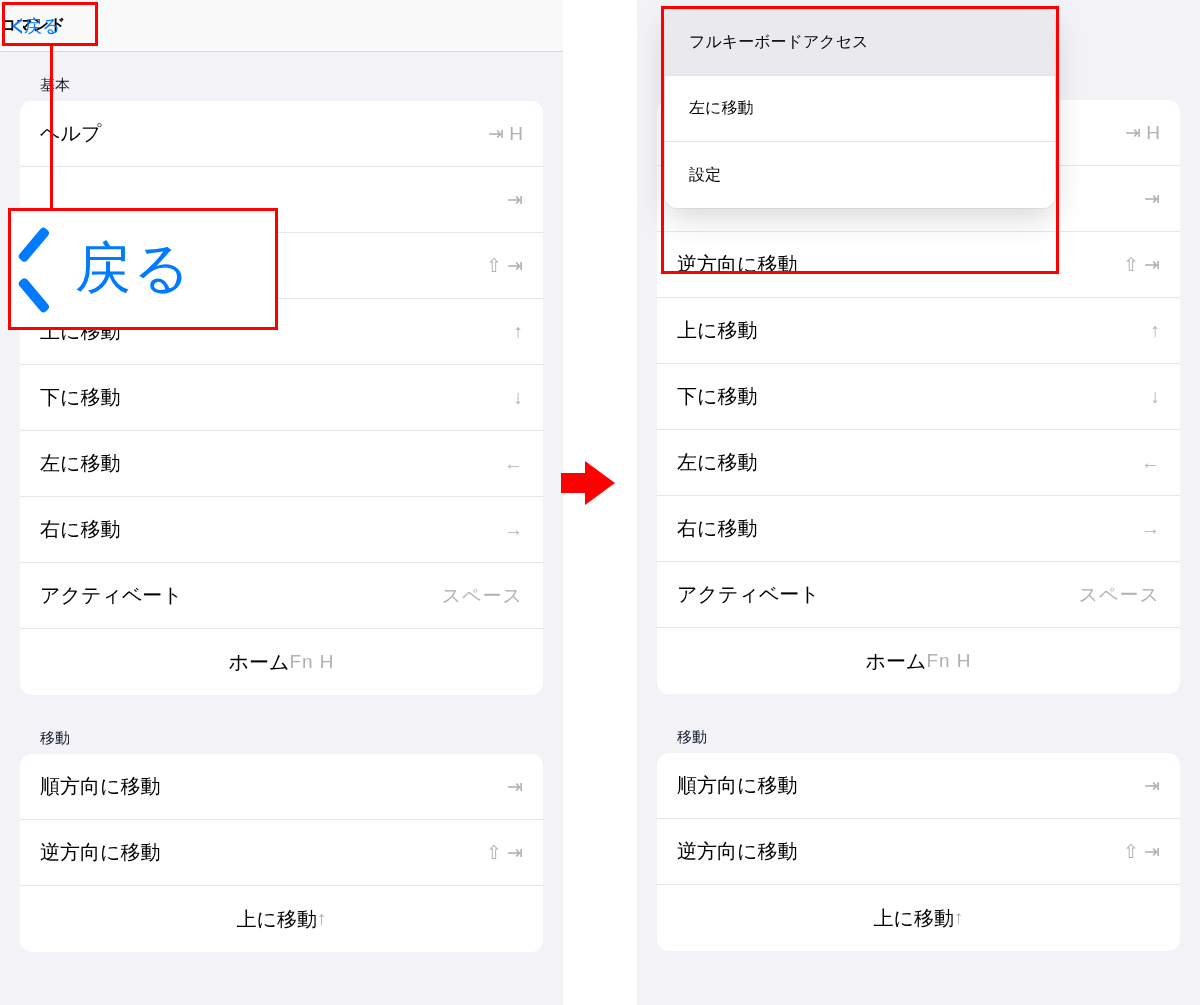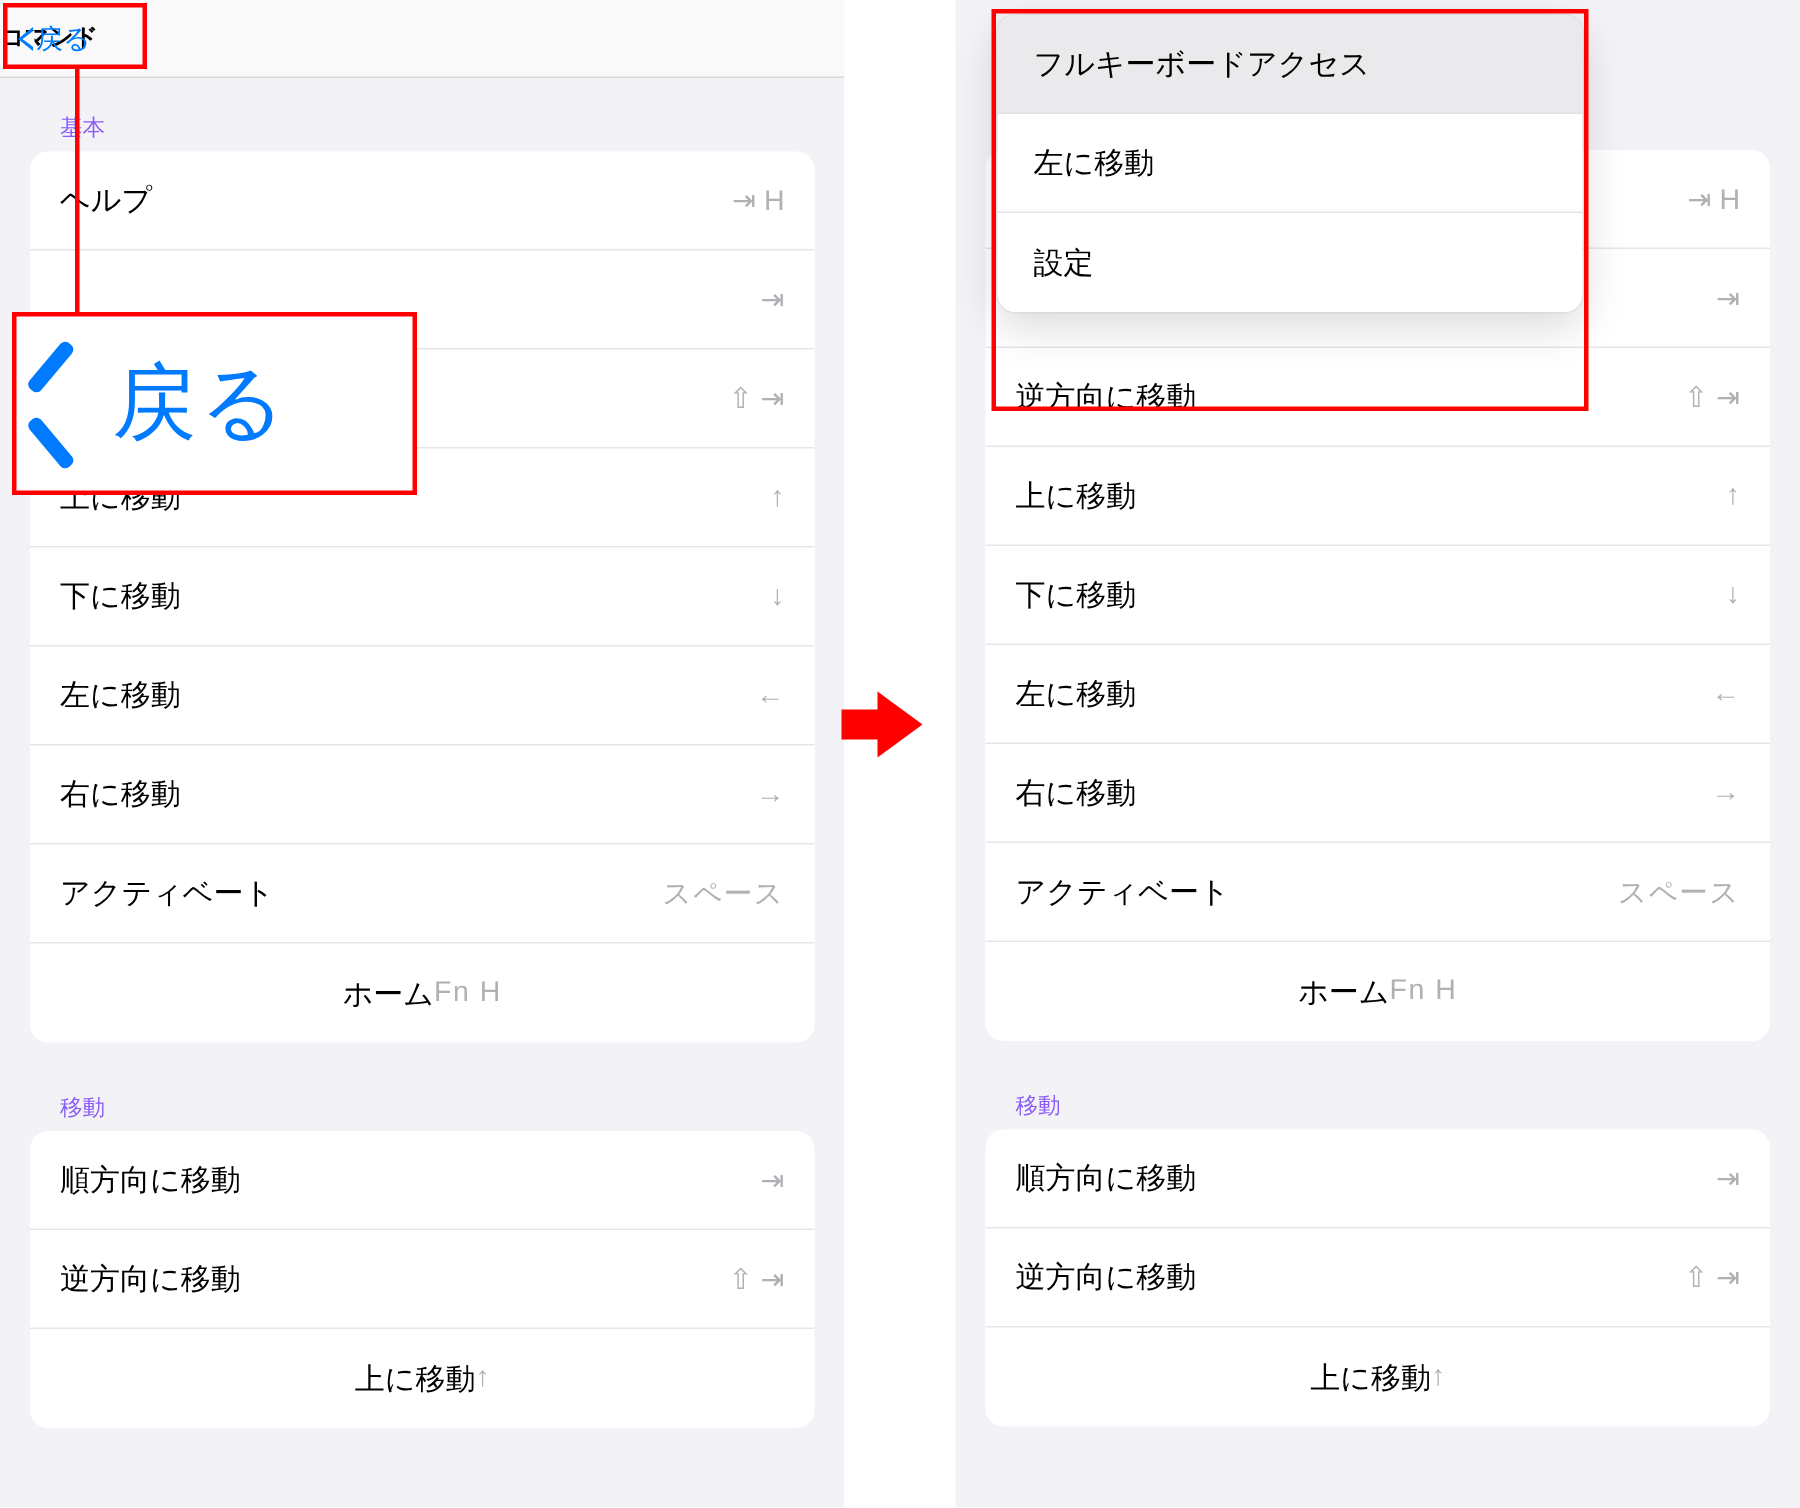--- a/index.html
+++ b/index.html
@@ -103,21 +103,21 @@
     .big-back-text { color:#007aff; font-size:56px; letter-spacing:2px; font-weight:400;}
     .red-line {
       position:absolute;
       left:50px; top:46px;
       width:3px; height:164px;
       background:#ff0000;
       z-index:49;
     }
     .section-header {
       font-size: 15px;
-      color: #8b5cf6;
+      color: #0f172a;
       padding: 24px 20px 6px 40px;
     }
     .group {
       margin: 0 20px 10px 20px;
       background: #fff;
       border-radius: 12px;
       overflow: hidden;
     }
     .row {
       display: flex;
@@ -148,21 +148,21 @@
       box-shadow: 0 10px 30px rgba(0,0,0,0.15), 0 0 0 1px rgba(0,0,0,0.05);
       z-index: 40;
       overflow:hidden;
     }
     .popover .prow {
       height: 66px;
       display: flex;
       align-items: center;
       padding: 0 24px;
       border-bottom: 1px solid #e3e3e7;
-      font-size: 20px;
+      font-size: 16px;
       color: #000;
       background: #fff;
     }
     .popover .prow.selected { background: #eaeaec; }
     .popover .prow:last-child { border-bottom: none; }
     .red-box.popover-box { left: 24px; top: 6px; width: 398px; height: 268px; }
     .pane-right .content-shift { padding-top: 0; }
     .sym { font-family: -apple-system, sans-serif; }
   </style>
 </head>

